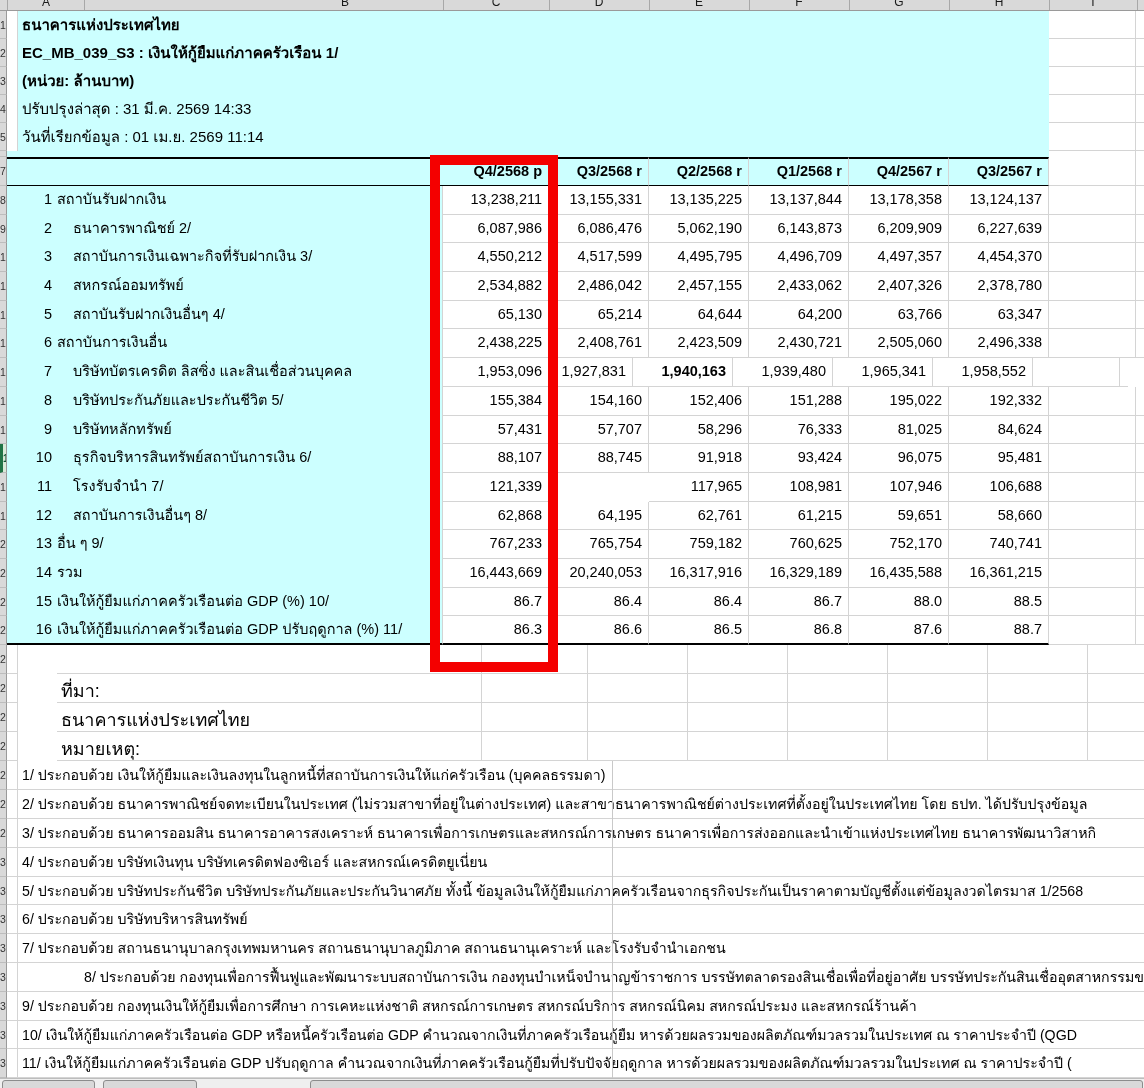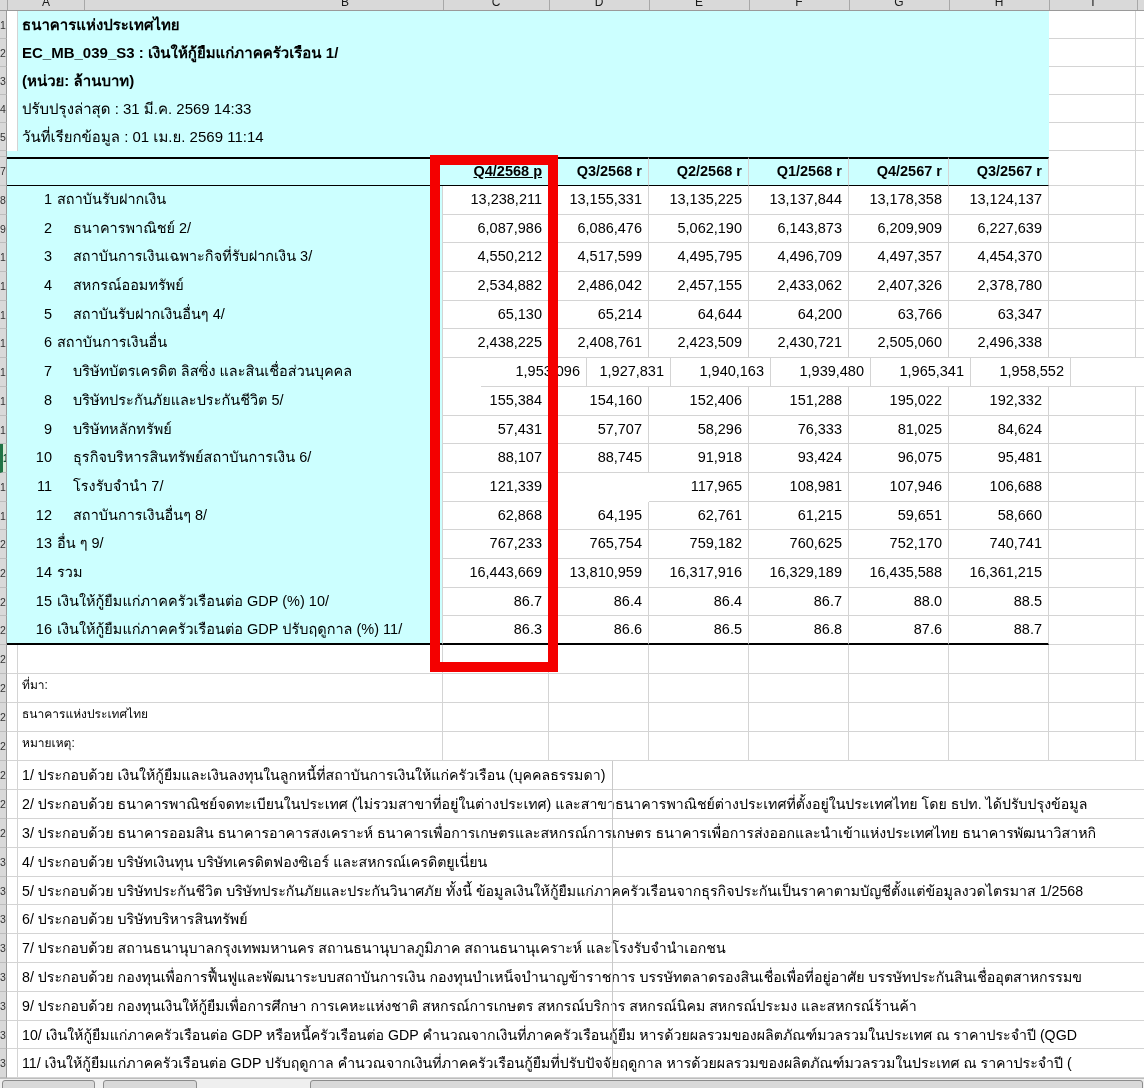--- a/index.html
+++ b/index.html
@@ -27,21 +27,21 @@
   .gb{border-bottom:1px solid #d4d4d4;}
   .titletxt{padding-left:4px;font-size:15px;line-height:1.8;white-space:nowrap;}
   .bold{font-weight:bold;}
   .hdrcell{font-weight:bold;font-size:14.5px;text-align:right;padding-right:6px;line-height:1.75;
     border-top:2px solid #000;border-bottom:1px solid #000;}
   .num{font-size:14.5px;text-align:right;padding-right:6px;line-height:1.85;white-space:nowrap;}
   .lbl{font-size:14.5px;line-height:1.85;white-space:nowrap;display:flex;}
   .lbl .no{display:inline-block;width:34px;text-align:right;flex:0 0 auto;}
   .lbl .tx{margin-left:5px;}
   .lbl.ind .tx{margin-left:21px;}
-  .btxt{font-size:12px;line-height:1.9;padding-left:4px;white-space:nowrap;}
+  .btxt{font-size:18px;line-height:1.9;padding-left:4px;white-space:nowrap;margin-left:39px;}
   .fnote{font-size:14.2px;line-height:2.0;padding-left:4px;white-space:nowrap;overflow:hidden;}
   .blackbot{border-bottom:2px solid #000 !important;}
   
   .redbox{position:absolute;left:430px;top:155px;width:128px;height:517px;border:10px solid #f40000;z-index:6;}
   .pagebreak{position:absolute;left:612px;top:761px;width:1px;height:317px;background:#c9c9c9;z-index:1;}
   
   .tabstrip{position:absolute;left:0;top:1078px;width:1144px;height:10px;background:#efefef;border-top:1px solid #bdbdbd;z-index:4;}
   .tab{position:absolute;top:1px;height:14px;background:#d9d9d9;border:1px solid #8c8c8c;border-radius:3px 3px 0 0;}
 </style>
 </head>
@@ -112,21 +112,21 @@
         <div class="gut cell" style="width: 7px; line-height: 6px;"></div>
         <div class="cell cyan" style="width: 11px;"></div>
         <div class="cell cyan" style="width: 1031px;"></div>
         <div class="cell white gr" style="width: 87px;"></div>
         <div class="cell white" style="width: 8px;"></div>
       </div>
       <div class="row" style="height: 29px;">
         <div class="gut cell" style="width: 7px; line-height: 29px;">7</div>
         <div class="cell cyan hdrcell" style="width: 11px;"></div>
         <div class="cell cyan hdrcell" style="width: 425px;"></div>
-        <div class="cell cyan hdrcell gr" style="width: 106px; text-decoration: underline;">Q4/2568 p</div>
+        <div class="cell cyan hdrcell gr" style="width: 106px;">Q4/2568 p</div>
         <div class="cell cyan hdrcell gr" style="width: 100px;">Q3/2568 r</div>
         <div class="cell cyan hdrcell gr" style="width: 100px;">Q2/2568 r</div>
         <div class="cell cyan hdrcell gr" style="width: 100px;">Q1/2568 r</div>
         <div class="cell cyan hdrcell gr" style="width: 100px;">Q4/2567 r</div>
         <div class="cell cyan hdrcell gr" style="width: 100px;">Q3/2567 r</div>
         <div class="cell white gr gb" style="width: 87px;"></div>
         <div class="cell white gb" style="width: 8px;"></div>
       </div>
       <div class="row" style="height: 28.7px;">
         <div class="gut cell" style="width: 7px; line-height: 28.7px;">8</div>
@@ -224,23 +224,23 @@
         <div class="cell white gr gb" style="width: 87px;"></div>
         <div class="cell white gb" style="width: 8px;"></div>
       </div>
       <div class="row" style="height: 28.7px;">
         <div class="gut cell" style="width: 7px; line-height: 28.7px;">14</div>
         <div class="cell cyan" style="width: 11px;"></div>
         <div class="cell cyan gr lbl ind" style="width: 425px;">
           <div class="no" style="display: inline-block;">7</div>
           <div class="tx" style="display: inline-block;">บริษัทบัตรเครดิต ลิสซิ่ง และสินเชื่อส่วนบุคคล</div>
         </div>
-        <div class="cell white num gr gb" style="width: 106px; margin-left: 38px;">1,953,096</div>
+        <div class="cell white num gr gb" style="width: 106px;">1,953,096</div>
         <div class="cell white num gr gb" style="width: 84px;">1,927,831</div>
-        <div class="cell white num gr gb" style="width: 100px;">1,940,163</div>
+        <div class="cell white num gr gb" style="width: 100px; font-weight: bold;">1,940,163</div>
         <div class="cell white num gr gb" style="width: 100px;">1,939,480</div>
         <div class="cell white num gr gb" style="width: 100px;">1,965,341</div>
         <div class="cell white num gr gb" style="width: 100px;">1,958,552</div>
         <div class="cell white gr gb" style="width: 87px;"></div>
         <div class="cell white gb" style="width: 8px;"></div>
       </div>
       <div class="row" style="height: 28.7px;">
         <div class="gut cell" style="width: 7px; line-height: 28.7px;">15</div>
         <div class="cell cyan" style="width: 11px;"></div>
         <div class="cell cyan gr lbl ind" style="width: 425px;">
@@ -337,21 +337,21 @@
         <div class="cell white gb" style="width: 8px;"></div>
       </div>
       <div class="row" style="height: 28.7px;">
         <div class="gut cell" style="width: 7px; line-height: 28.7px;">21</div>
         <div class="cell cyan" style="width: 11px;"></div>
         <div class="cell cyan gr lbl" style="width: 425px;">
           <div class="no" style="display: inline-block;">14</div>
           <div class="tx" style="display: inline-block;">รวม</div>
         </div>
         <div class="cell white num gr gb" style="width: 106px;">16,443,669</div>
-        <div class="cell white num gr gb" style="width: 100px;">13,810,959</div>
+        <div class="cell white num gr gb" style="width: 100px;">20,240,053</div>
         <div class="cell white num gr gb" style="width: 100px;">16,317,916</div>
         <div class="cell white num gr gb" style="width: 100px;">16,329,189</div>
         <div class="cell white num gr gb" style="width: 100px;">16,435,588</div>
         <div class="cell white num gr gb" style="width: 100px;">16,361,215</div>
         <div class="cell white gr gb" style="width: 87px;"></div>
         <div class="cell white gb" style="width: 8px;"></div>
       </div>
       <div class="row" style="height: 28.7px;">
         <div class="gut cell" style="width: 7px; line-height: 28.7px;">22</div>
         <div class="cell cyan" style="width: 11px;"></div>
@@ -467,21 +467,21 @@
         <div class="cell white gb fnote" style="width: 1126px;">6/ ประกอบด้วย บริษัทบริหารสินทรัพย์</div>
       </div>
       <div class="row" style="height: 28.8px;">
         <div class="gut cell" style="width: 7px; line-height: 28.8px;">33</div>
         <div class="cell white gr gb" style="width: 11px;"></div>
         <div class="cell white gb fnote" style="width: 1126px;">7/ ประกอบด้วย สถานธนานุบาลกรุงเทพมหานคร สถานธนานุบาลภูมิภาค สถานธนานุเคราะห์ และโรงรับจำนำเอกชน</div>
       </div>
       <div class="row" style="height: 28.8px;">
         <div class="gut cell" style="width: 7px; line-height: 28.8px;">34</div>
         <div class="cell white gr gb" style="width: 11px;"></div>
-        <div class="cell white gb fnote" style="width: 1126px;">8/ ประกอบด้วย กองทุนเพื่อการฟื้นฟูและพัฒนาระบบสถาบันการเงิน กองทุนบำเหน็จบำนาญข้าราชการ บรรษัทตลาดรองสินเชื่อเพื่อที่อยู่อาศัย บรรษัทประกันสินเชื่ออุตสาหกรรมข</div>
+        <div class="cell white gb fnote" style="width: 1126px; text-align: right;">8/ ประกอบด้วย กองทุนเพื่อการฟื้นฟูและพัฒนาระบบสถาบันการเงิน กองทุนบำเหน็จบำนาญข้าราชการ บรรษัทตลาดรองสินเชื่อเพื่อที่อยู่อาศัย บรรษัทประกันสินเชื่ออุตสาหกรรมข</div>
       </div>
       <div class="row" style="height: 28.8px;">
         <div class="gut cell" style="width: 7px; line-height: 28.8px;">35</div>
         <div class="cell white gr gb" style="width: 11px;"></div>
         <div class="cell white gb fnote" style="width: 1126px;">9/ ประกอบด้วย กองทุนเงินให้กู้ยืมเพื่อการศึกษา การเคหะแห่งชาติ สหกรณ์การเกษตร สหกรณ์บริการ สหกรณ์นิคม สหกรณ์ประมง และสหกรณ์ร้านค้า</div>
       </div>
       <div class="row" style="height: 28.8px;">
         <div class="gut cell" style="width: 7px; line-height: 28.8px;">36</div>
         <div class="cell white gr gb" style="width: 11px;"></div>
         <div class="cell white gb fnote" style="width: 1126px;">10/ เงินให้กู้ยืมแก่ภาคครัวเรือนต่อ GDP หรือหนี้ครัวเรือนต่อ GDP คำนวณจากเงินที่ภาคครัวเรือนกู้ยืม หารด้วยผลรวมของผลิตภัณฑ์มวลรวมในประเทศ ณ ราคาประจำปี (QGD</div>

